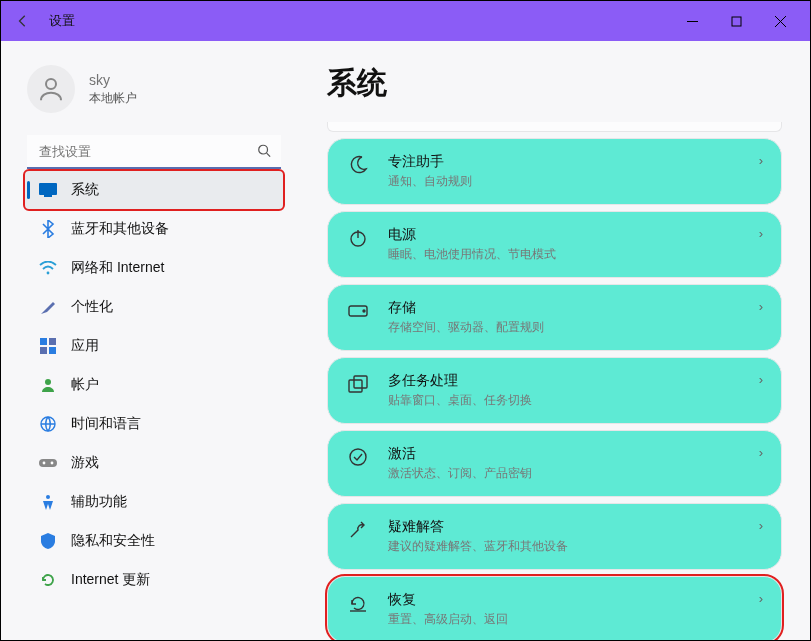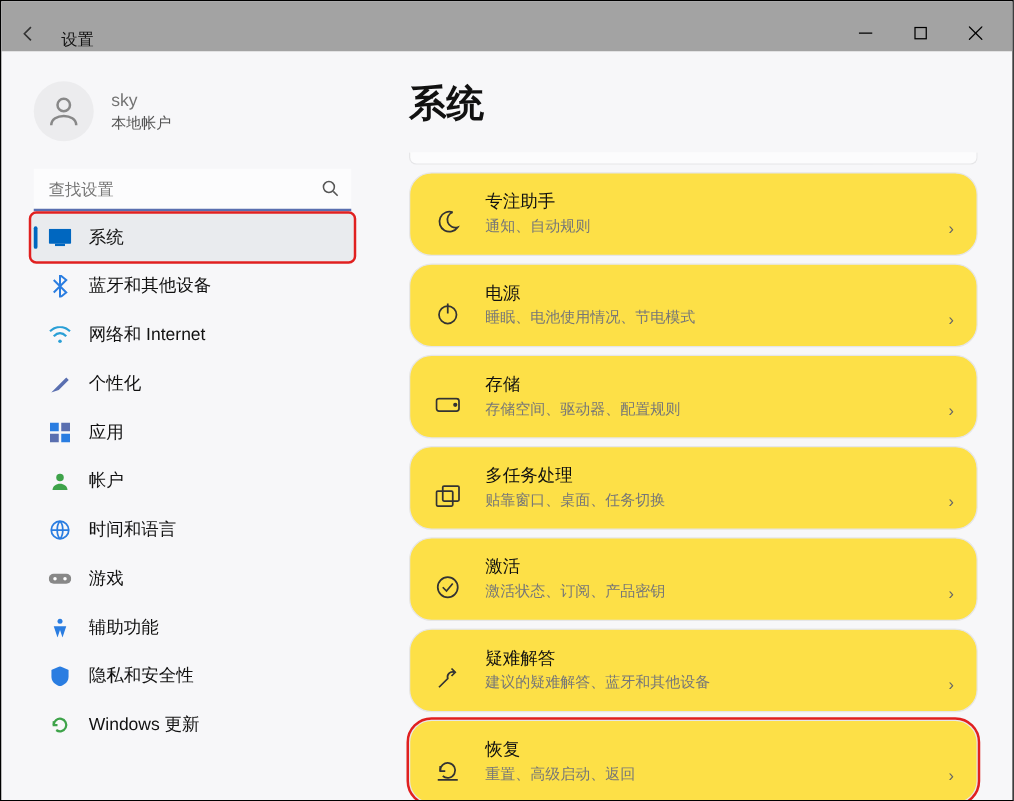--- a/index.html
+++ b/index.html
@@ -8,23 +8,23 @@
     background: #f7f7f9;
     width: 811px;
     height: 641px;
     overflow: hidden;
     position: relative;
     border: 1px solid #000;
   }
   .titlebar {
     height: 40px;
     display: flex;
-    align-items: flex-end;
+    align-items: center;
     padding: 0 8px;
-    background: #a3a3a3;
+    background: #8b5cf6;
   }
   .back-btn {
     width: 28px; height: 28px;
     display: flex; align-items: center; justify-content: center;
     font-size: 16px; color: #333;
     cursor: pointer;
   }
   .app-title {
     margin-left: 12px;
     font-size: 13px;
@@ -132,26 +132,26 @@
     height: 10px;
     border: 1px solid #e6e6e8;
     border-top: none;
     border-radius: 0 0 6px 6px;
     background: #fcfcfd;
     margin-bottom: 6px;
   }
   .cards { display: flex; flex-direction: column; gap: 6px; }
   .card {
     display: flex;
-    align-items: flex-end;
+    align-items: flex-start;
     gap: 18px;
     padding: 14px 18px;
     border: 1px solid #e6e6e8;
     border-radius: 18px;
-    background: #fde047;
+    background: #5eead4;
     cursor: pointer;
   }
   .card .cicon {
     width: 24px; height: 24px;
     display: flex; align-items: center; justify-content: center;
     color: #333;
     flex-shrink: 0;
   }
   .card .ctext { flex: 1; }
   .card .ctitle { font-size: 14px; color: #111; }
@@ -306,21 +306,21 @@
         </span>
         <span>隐私和安全性</span>
       </li>
       <li class="nav-item">
         <span class="nicon">
           <svg width="16" height="16" viewBox="0 0 16 16" fill="none" stroke="#3ea34a" stroke-width="1.8">
               <path d="M3 8 A5 5 0 1 1 5 12"></path>
               <path d="M3 5 V8 H6"></path>
             </svg>
         </span>
-        <span>Windows 更新</span>
+        <span>Internet 更新</span>
       </li>
     </ul>
   </aside>
 
   <main class="main">
     <h1 class="page-title">系统</h1>
 
     <div class="card-stub"></div>
 
     <div class="cards">

